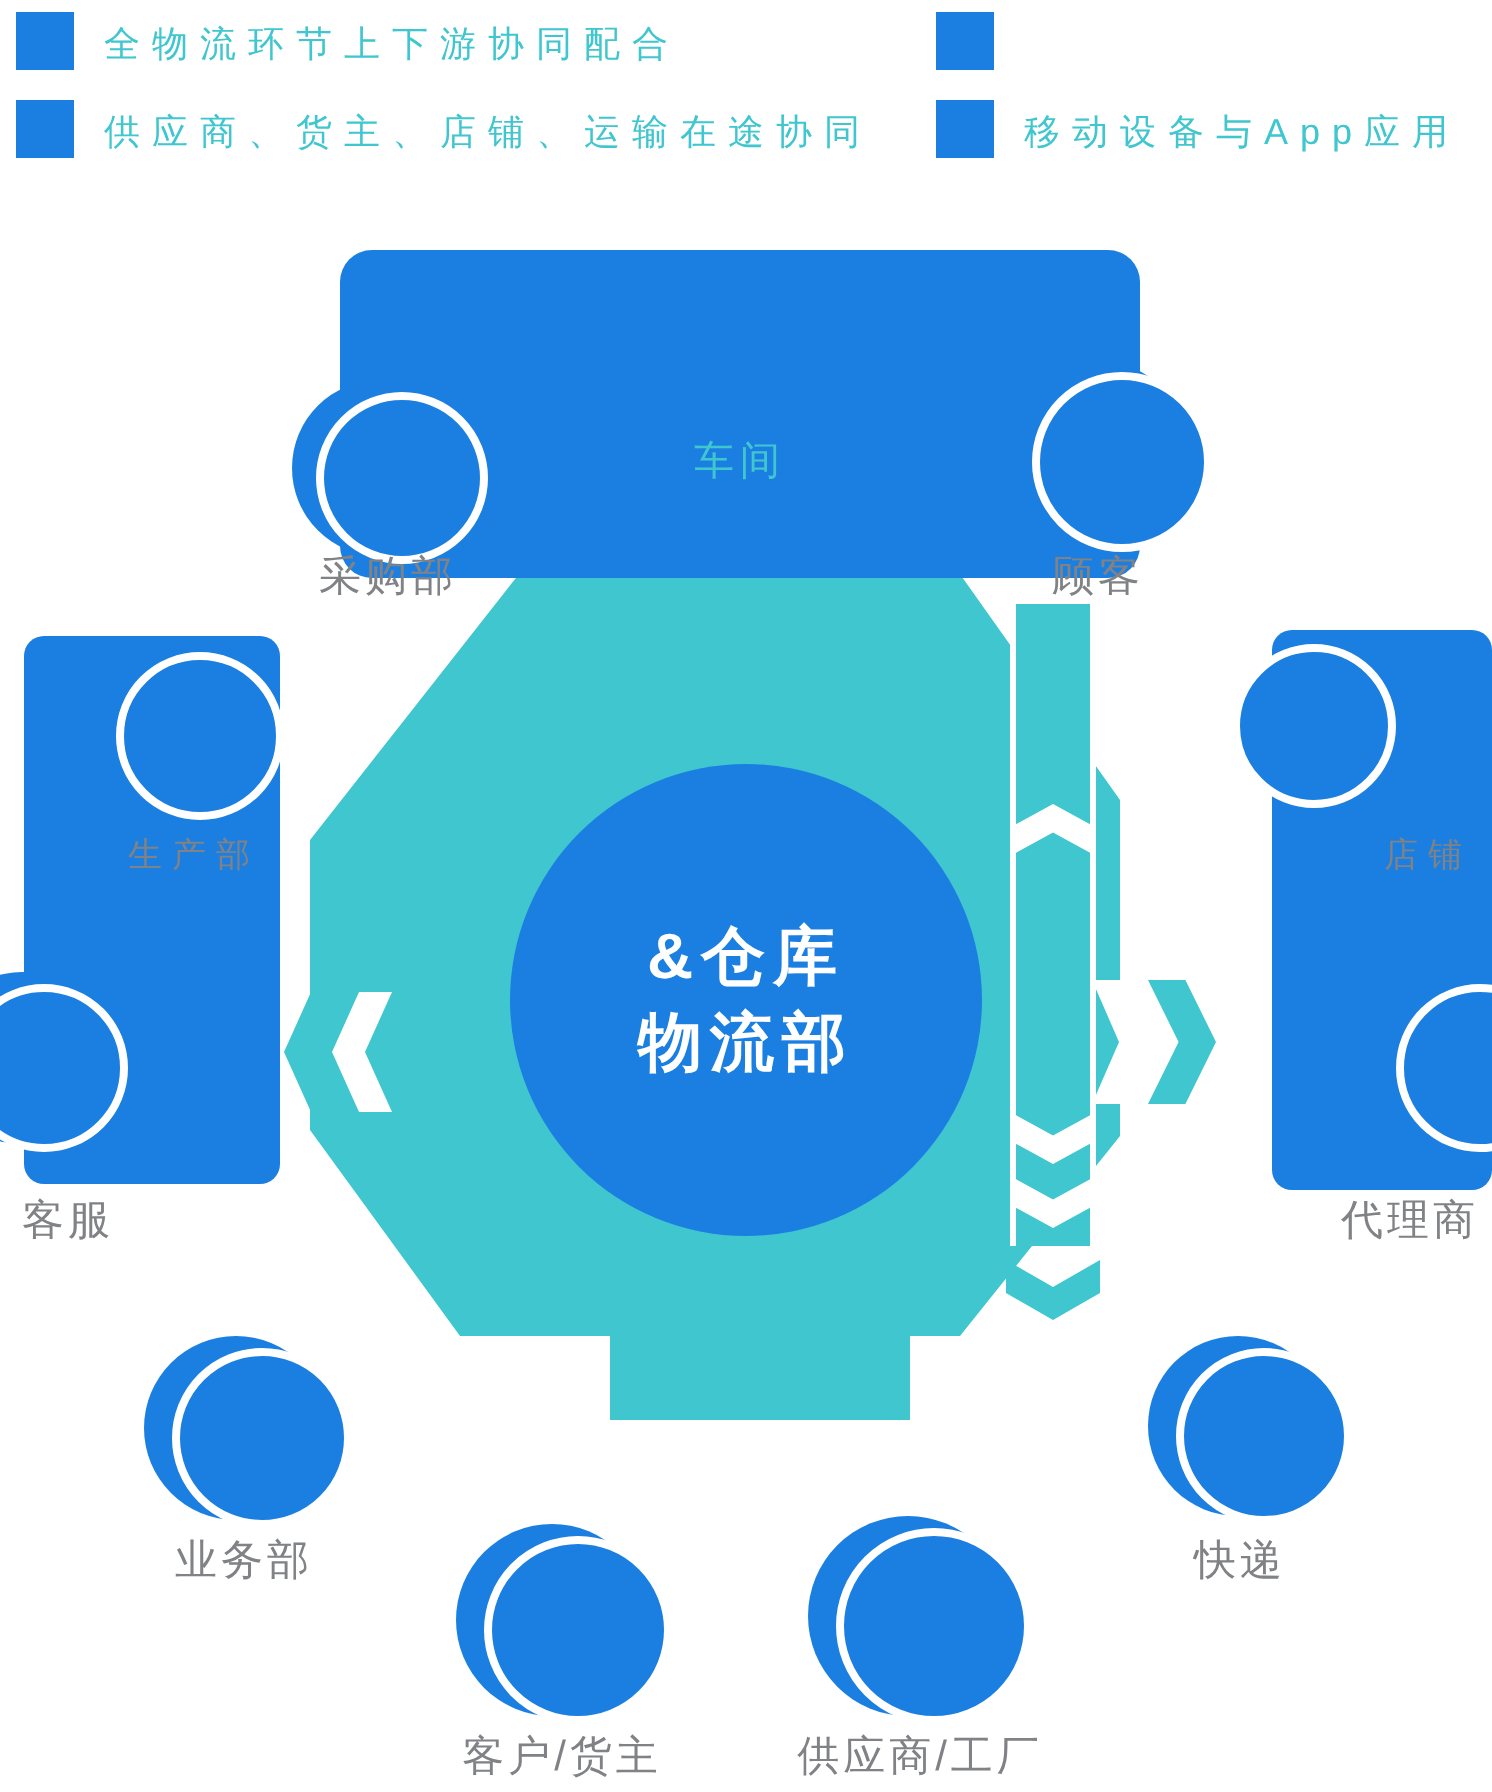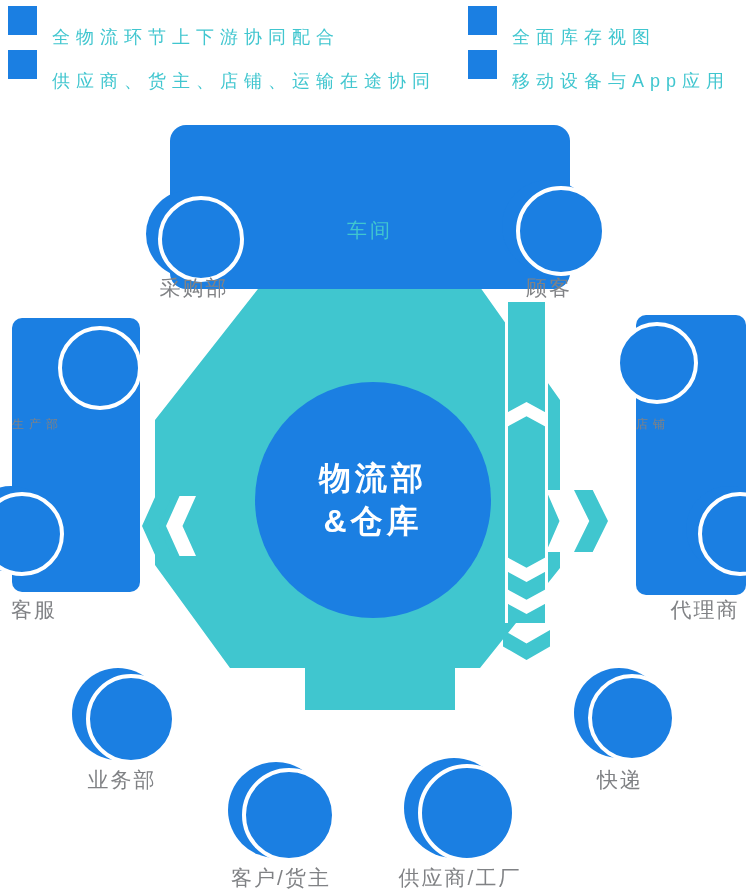--- a/index.html
+++ b/index.html
@@ -2,21 +2,21 @@
 <html style="--blue: #1b7fe2; --teal: #40c6cf; --gray: #808285;"><head>
 <meta charset="utf-8">
 <style>
   * { margin:0; padding:0; box-sizing:border-box; }
   html,body { background:#fff; }
   body { font-family:"Liberation Sans","DejaVu Sans",sans-serif; }
   .canvas { position:relative; width:746px; height:896px; background:#fff; overflow:hidden; }
 
   
   .sq { position:absolute; width:29px; height:29px; background:var(--blue); z-index:5; }
-  .legend-text { position:absolute; color:var(--teal); font-size:18px; letter-spacing:6px; white-space:nowrap; z-index:5;margin-top:15px; }
+  .legend-text { position:absolute; color:var(--teal); font-size:18px; letter-spacing:6px; white-space:nowrap; z-index:5; }
 
   
   .hub-shape { position:absolute; left:150px; top:278px; width:460px; height:434px; background:var(--teal); z-index:1;
     clip-path:polygon(115px 2px,325px 2px,410px 122px,410px 290px,330px 390px,305px 390px,305px 432px,155px 432px,155px 390px,80px 390px,5px 287px,5px 142px); }
   .vbar { position:absolute; left:505px; top:302px; width:43px; height:321px; background:var(--teal);
     border-left:3px solid #fff; border-right:3px solid #fff; z-index:2; }
 
   .chev { position:absolute; background:var(--teal); z-index:3; }
   .chev.white { background:#fff; }
   .chev.right { clip-path:polygon(0% 0%,55% 0%,100% 50%,55% 100%,0% 100%,45% 50%); }
@@ -27,57 +27,56 @@
   .center-circle { position:absolute; left:255px; top:382px; width:236px; height:236px; border-radius:50%;
     background:var(--blue); z-index:4; display:flex; flex-direction:column; align-items:center; justify-content:center;
     color:#fff; font-size:32px; font-weight:bold; letter-spacing:4px; line-height:1.35; }
 
   .top-shape { position:absolute; left:170px; top:125px; width:400px; height:164px; background:var(--blue);
     border-radius:16px; z-index:2; }
   .top-label { position:absolute; left:0; top:92px; width:100%; text-align:center; color:var(--teal);
     font-size:20px; letter-spacing:3px; }
 
   .rect { position:absolute; background:var(--blue); border-radius:10px; z-index:2; }
-  .rect-label { position:absolute; text-align:left; color:var(--gray); font-size:12px; letter-spacing:5px; z-index:6; white-space:nowrap; }
+  .rect-label { position:absolute; text-align:right; color:var(--gray); font-size:17px; letter-spacing:5px; z-index:6; white-space:nowrap; }
 
   .c { position:absolute; border-radius:50%; background:var(--blue); z-index:3; }
   .c.ring { border:4px solid #fff; }
 
   .nlabel { position:absolute; text-align:center; color:var(--gray); font-size:21px; letter-spacing:2px;
     z-index:6; white-space:nowrap; }
 </style>
 </head>
 <body>
 
 <div class="canvas">
 
   <div class="sq" style="left:8px;top:6px"></div>
   <div class="legend-text" style="left:52px;top:10px">全物流环节上下游协同配合</div>
   <div class="sq" style="left:8px;top:50px"></div>
   <div class="legend-text" style="left:52px;top:54px">供应商、货主、店铺、运输在途协同</div>
   <div class="sq" style="left:468px;top:6px"></div>
-  <div class="legend-text" style="left:512px;top:10px">全面库存视图</div>
   <div class="sq" style="left:468px;top:50px"></div>
   <div class="legend-text" style="left:512px;top:54px">移动设备与App应用</div>
 
   <div class="hub-shape"></div>
   <div class="vbar"></div>
 
   <div class="chev up white" style="left:505px;top:402px;width:43px;height:26px"></div>
   <div class="chev down white" style="left:505px;top:556px;width:43px;height:26px"></div>
   <div class="chev down white" style="left:505px;top:588px;width:43px;height:26px"></div>
   <div class="chev down" style="left:503px;top:630px;width:47px;height:30px"></div>
   <div class="chev right white" style="left:546px;top:490px;width:30px;height:62px"></div>
   <div class="chev right" style="left:574px;top:490px;width:34px;height:62px"></div>
   <div class="chev left white" style="left:166px;top:496px;width:30px;height:60px"></div>
   <div class="chev left" style="left:142px;top:496px;width:30px;height:60px"></div>
 
   <div class="center-circle">
+    <div>&amp;仓库</div>
     <div>物流部</div>
-    <div>&amp;仓库</div>
   </div>
 
   <div class="top-shape">
     <div class="top-label">车间</div>
   </div>
 
   <div class="c" style="left:146px;top:190px;width:88px;height:88px"></div>
   <div class="c ring" style="left:158px;top:196px;width:86px;height:86px"></div>
   <div class="nlabel" style="left:148px;top:274px;width:92px">采购部</div>
 

